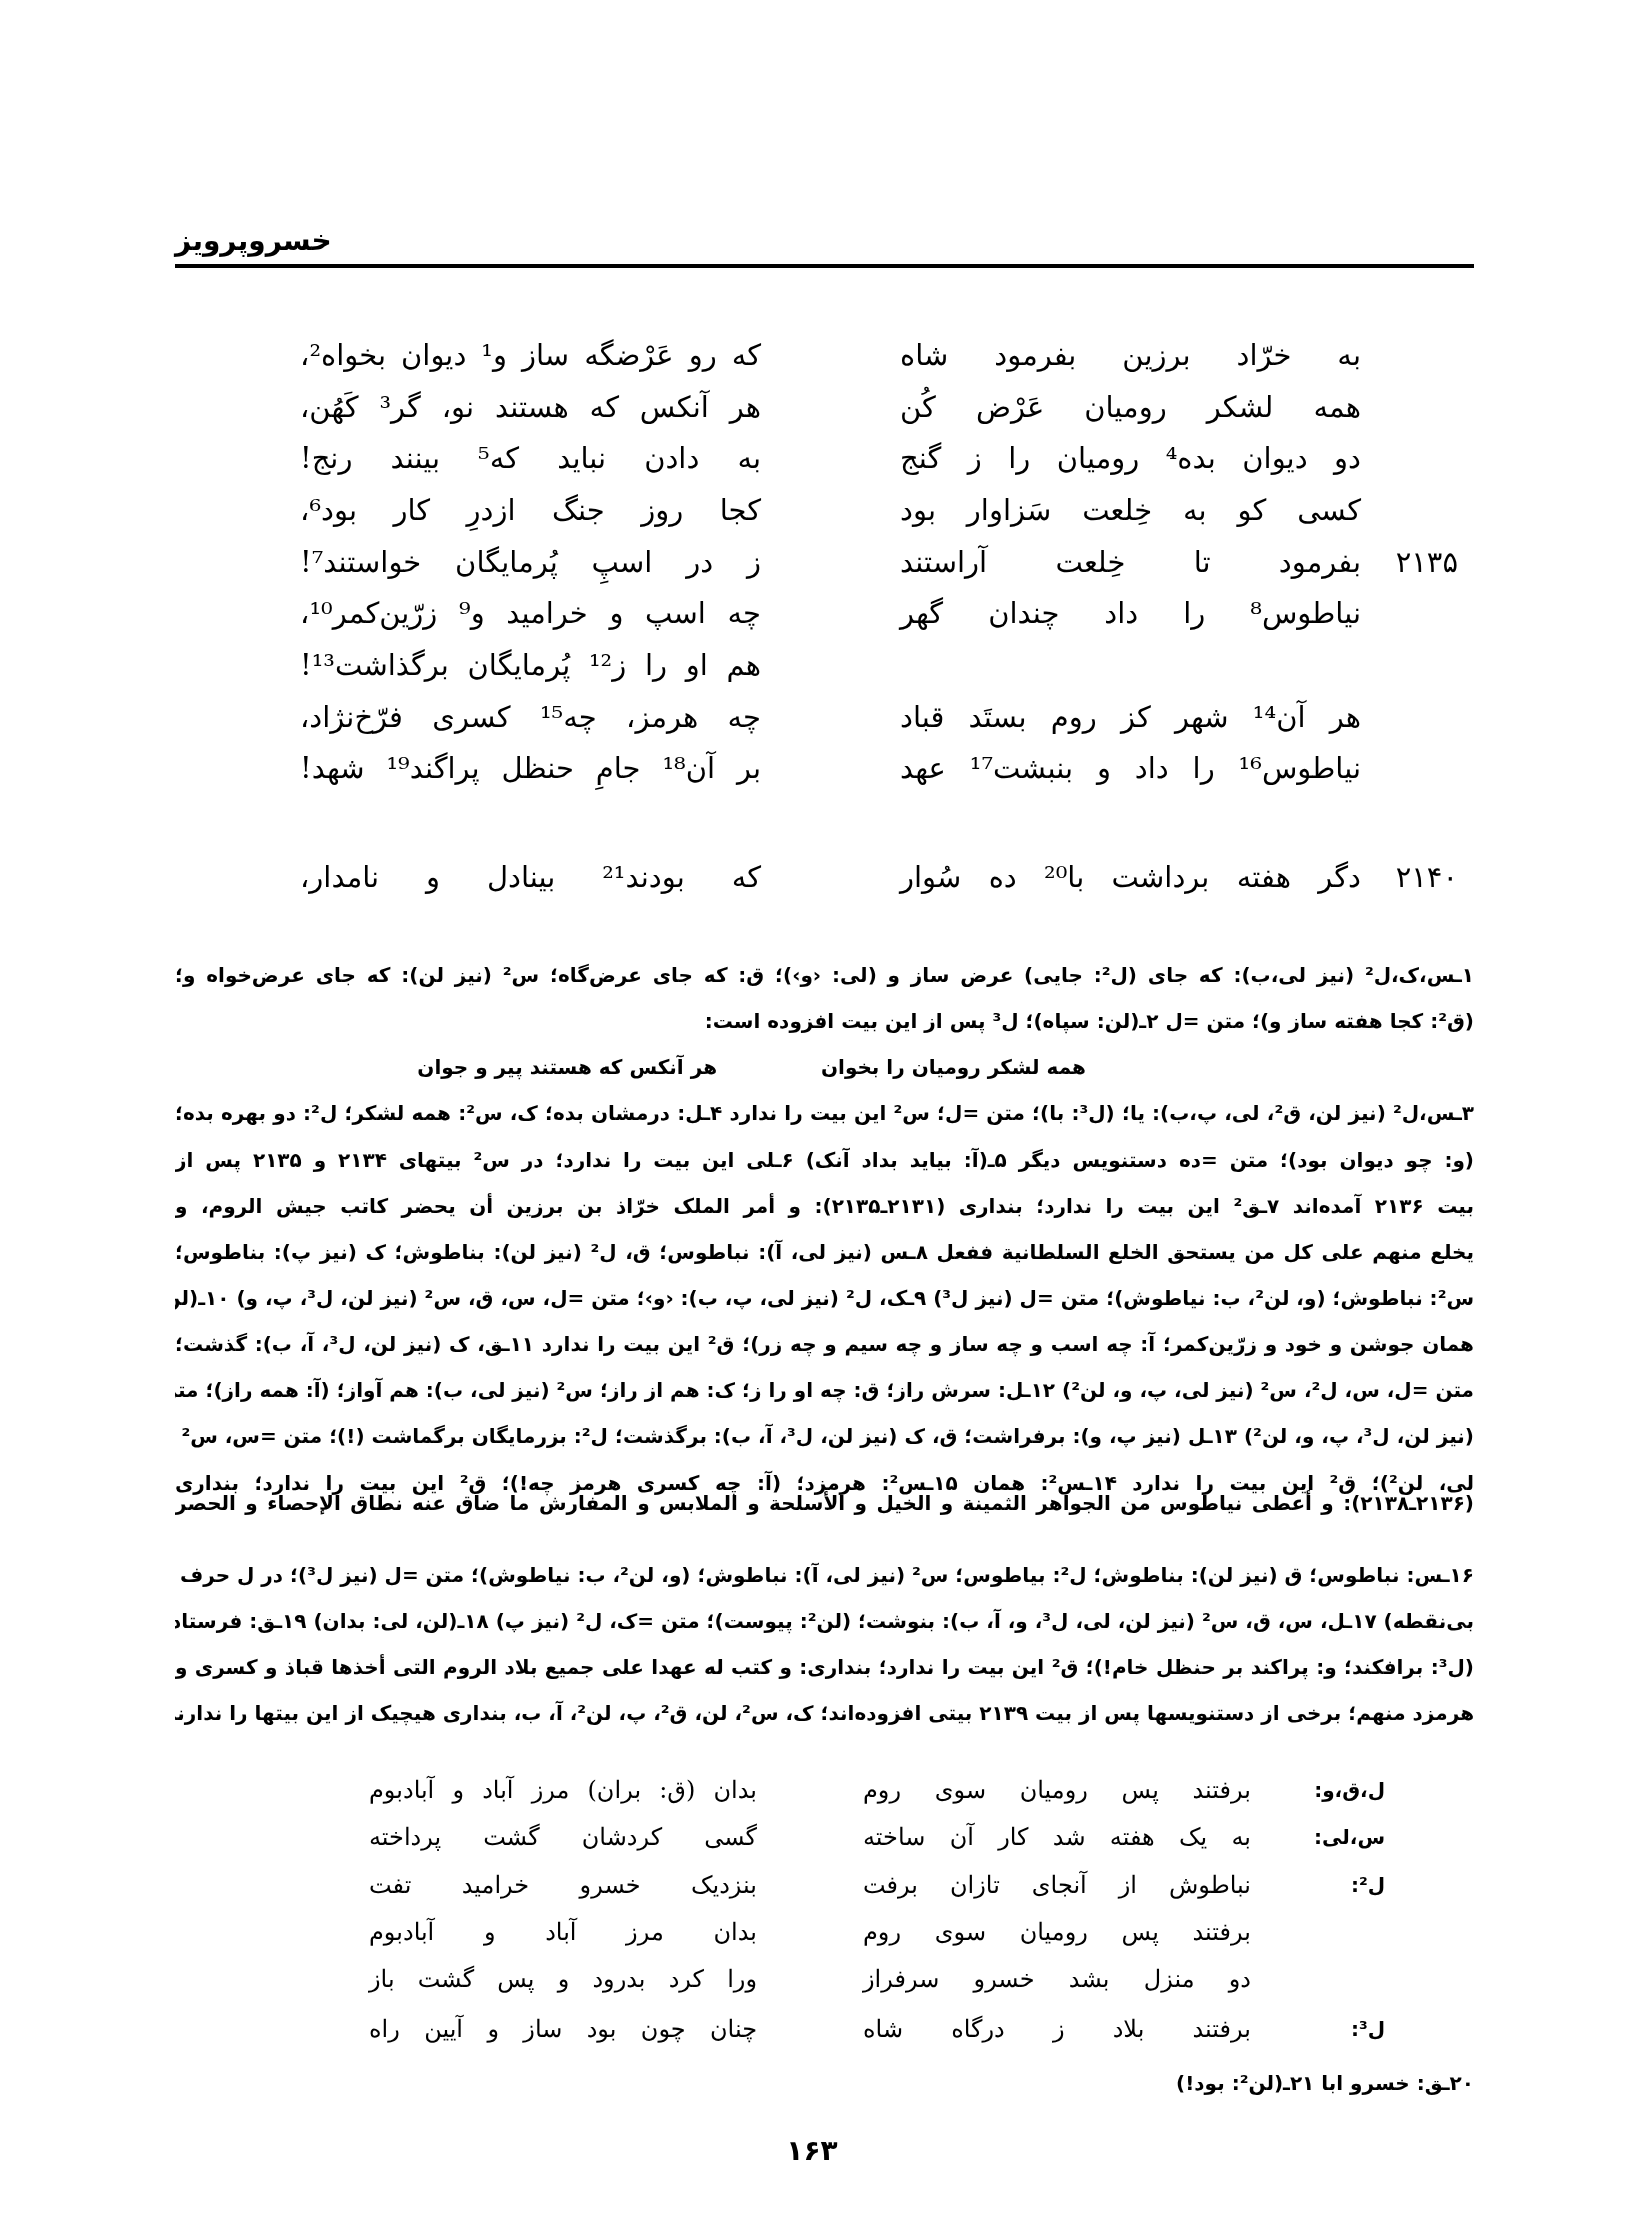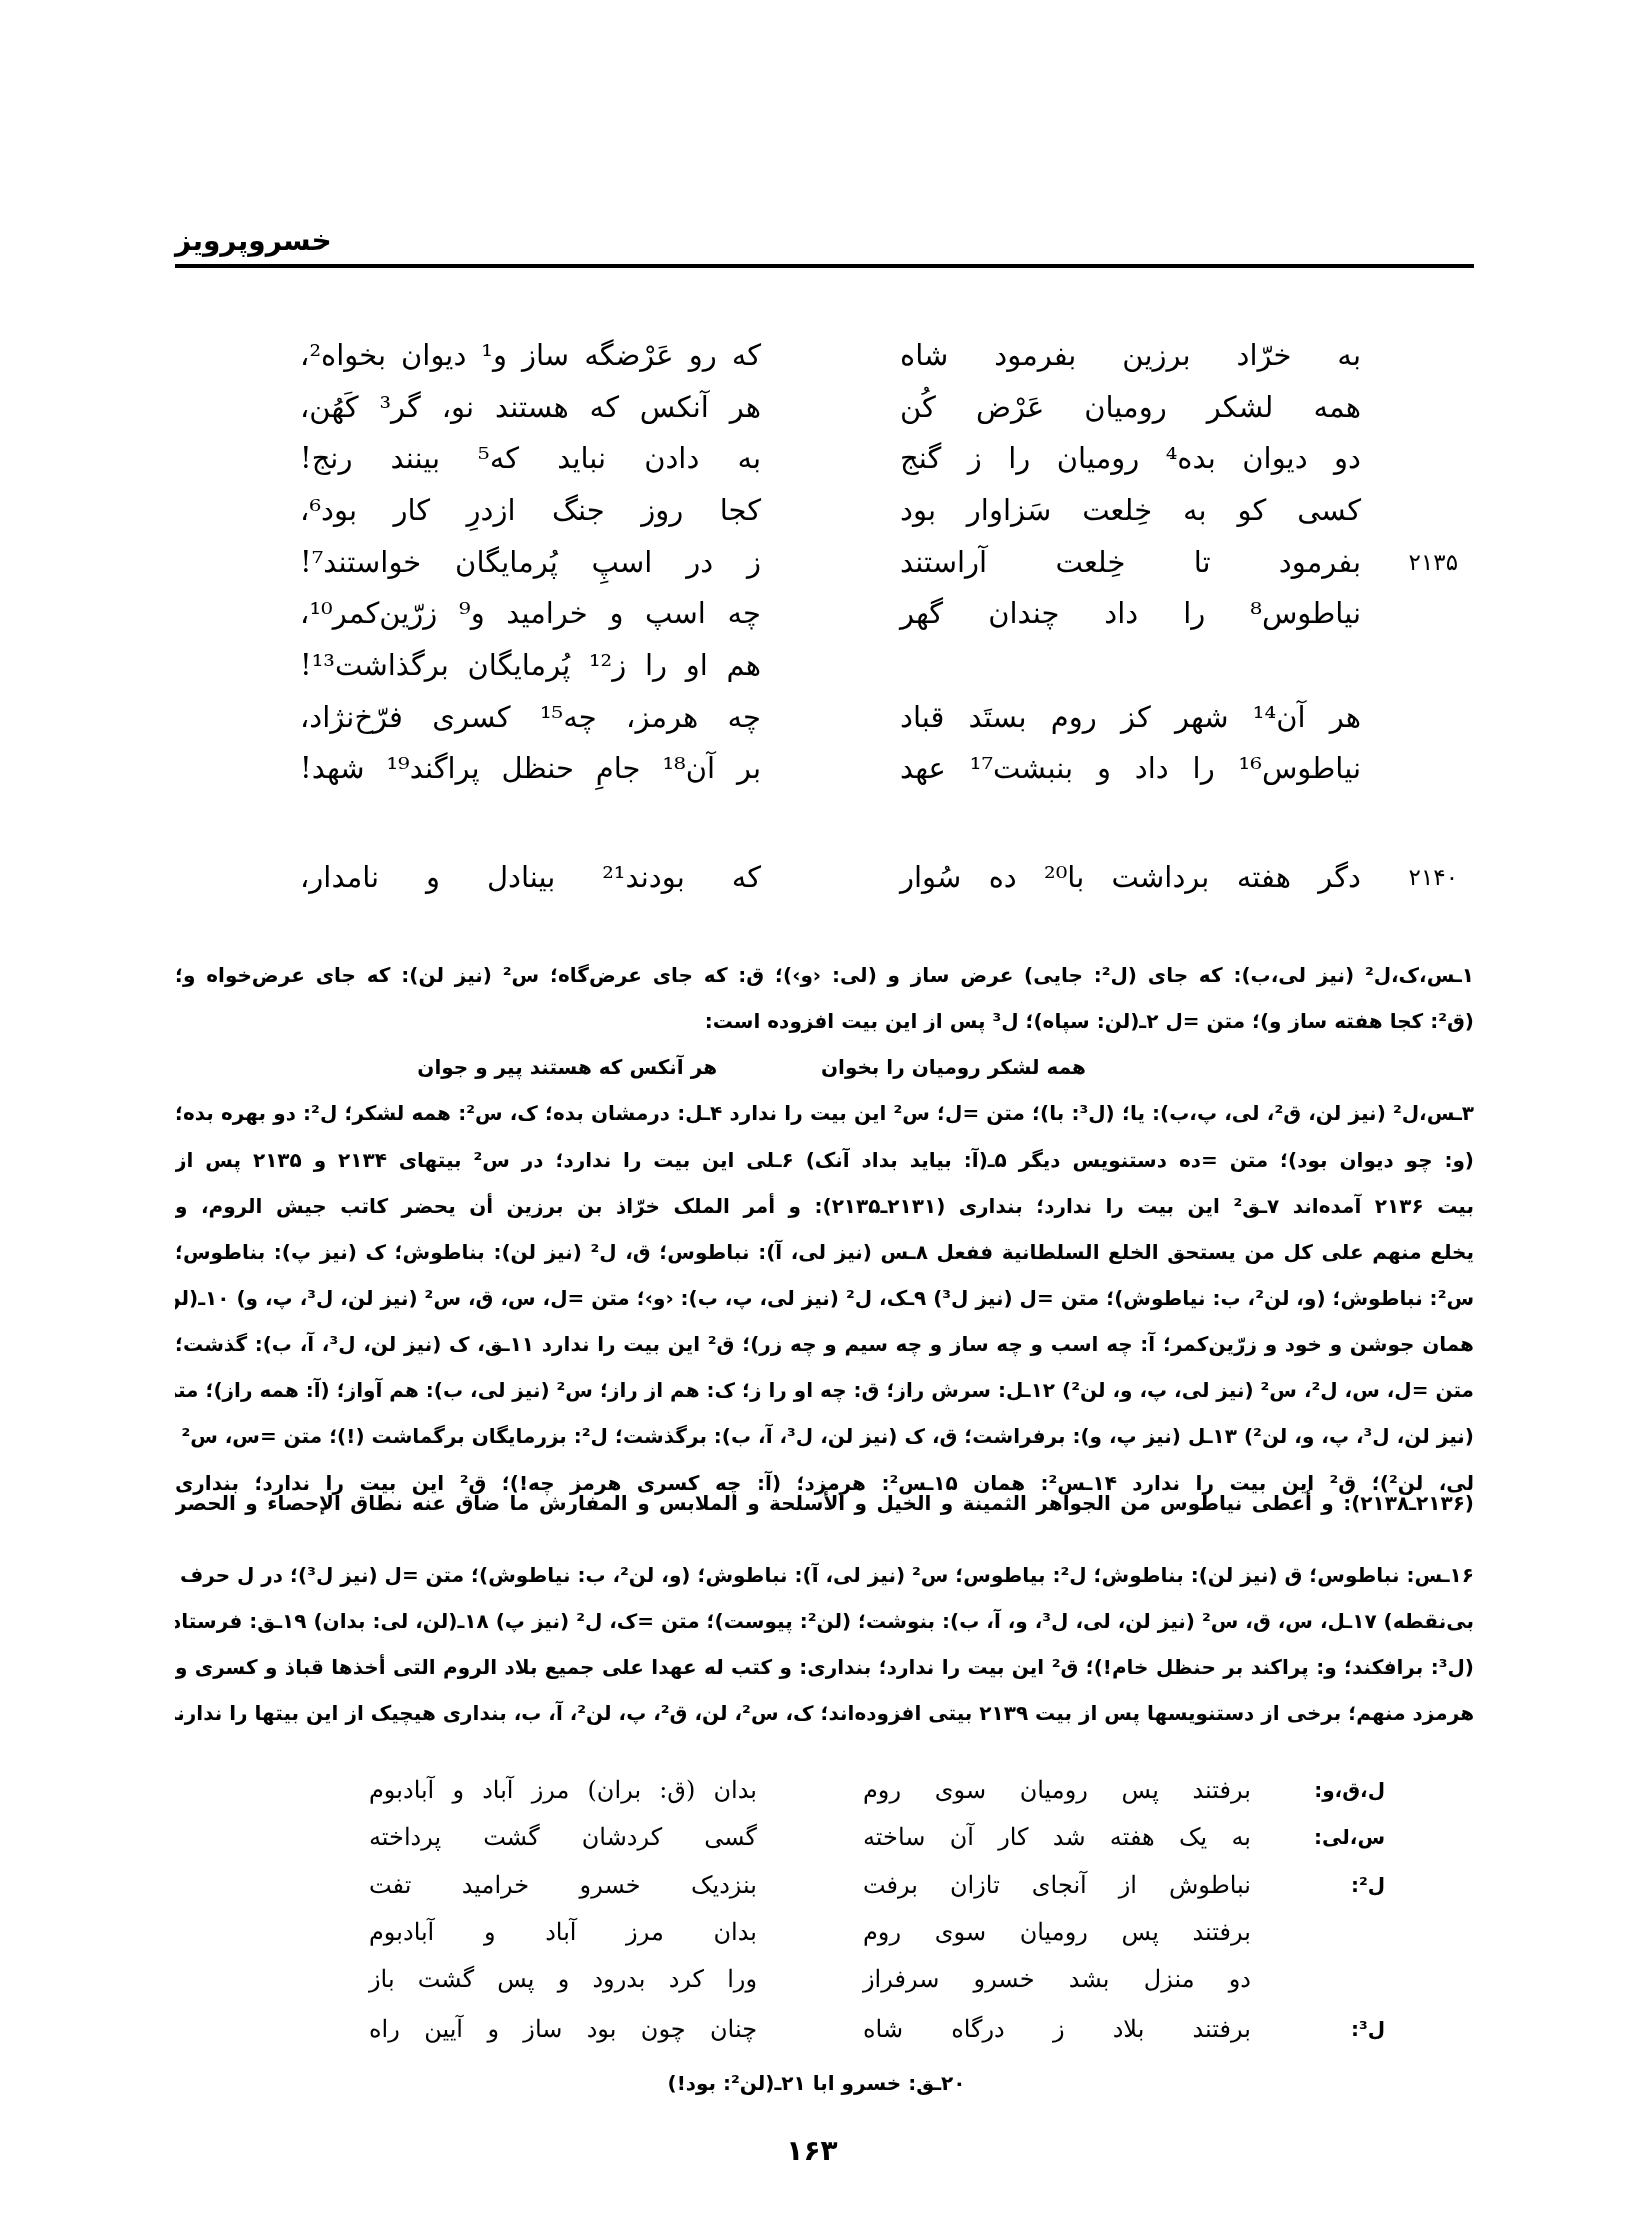--- a/index.html
+++ b/index.html
@@ -12,21 +12,21 @@
   }
   .rule { position:absolute; left:175px; top:264px; width:1299px; height:3.7px; background:#000; }
 
   .verses { position:absolute; left:277px; top:329px; width:1181px; }
   .vrow {
     position:absolute; left:0; width:1181px; height:52px;
     font-family:"DejaVu Serif", serif; font-size:29px; line-height:52px; direction:rtl;
   }
   .vnum {
     position:absolute; right:0; top:0; width:92px; text-align:right;
-    font-family:"DejaVu Serif", serif; font-size:23px;
+    font-family:"DejaVu Serif", serif; font-size:29px;
   }
   .hem-r {
     position:absolute; right:97px; top:0; width:461px;
     text-align:justify; text-align-last:justify;
   }
   .hem-l {
     position:absolute; left:23px; top:0; width:461px;
     text-align:justify; text-align-last:justify;
   }
 
@@ -50,22 +50,22 @@
   .extra { position:absolute; left:0; top:0; width:1647px; }
   .xrow {
     position:absolute; left:0; width:1647px; height:46px; line-height:46px;
     font-family:"DejaVu Serif", serif; font-size:24px; direction:rtl;
   }
   .xlabel { position:absolute; left:1274px; width:111px; text-align:right; font-family:"DejaVu Sans", sans-serif; font-weight:bold; font-size:20px; }
   .xa { position:absolute; left:863px; width:388px; text-align:justify; text-align-last:justify; }
   .xb { position:absolute; left:369px; width:388px; text-align:justify; text-align-last:justify; }
 
   .tail {
-    position:absolute; left:167px; top:2060px; width:1299px; height:46px; line-height:46px;
-    font-family:"DejaVu Sans", sans-serif; font-weight:bold; font-size:20px; direction:rtl; text-align:center;
+    position:absolute; left:175px; top:2060px; width:1299px; height:46px; line-height:46px;
+    font-family:"DejaVu Sans", sans-serif; font-weight:bold; font-size:20px; direction:rtl; text-align:right;
   }
   .folio {
     position:absolute; left:766px; top:2132px; width:92px; text-align:center;
     font-family:"DejaVu Sans", sans-serif; font-weight:bold; font-size:28px; line-height:37px;
   }
 </style>
 </head>
 <body>
 
 <div class="page">

